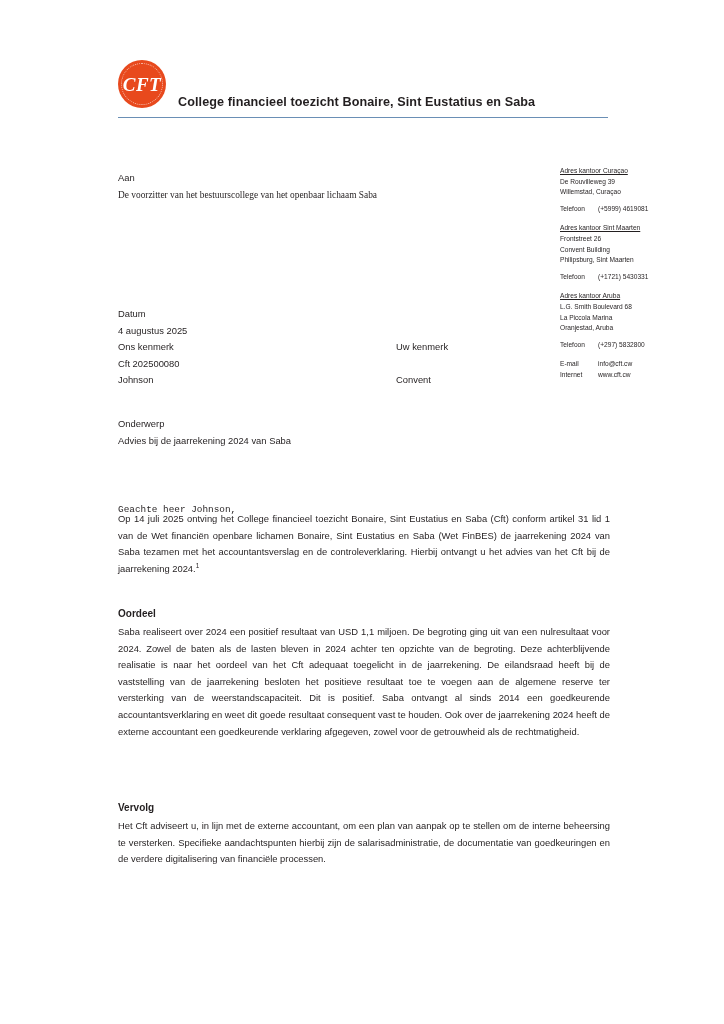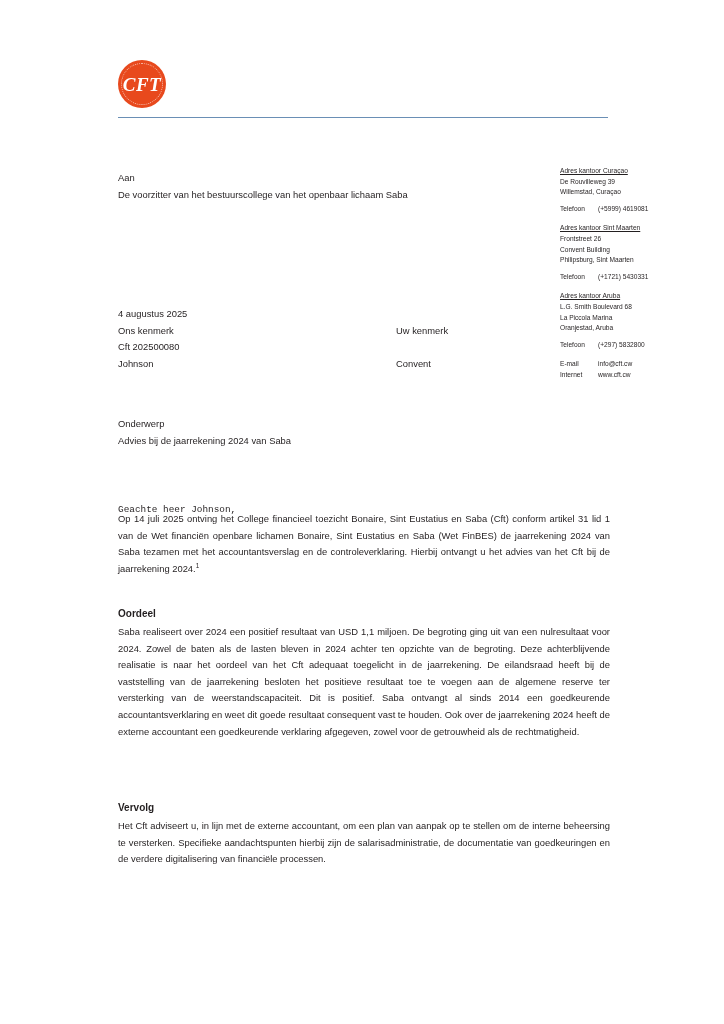--- a/index.html
+++ b/index.html
@@ -164,20 +164,21 @@
 <body>
 
 <div class="page">
 
   <div class="letterhead">
     <div class="logo">
       <div class="logo-circle"></div>
       <div class="logo-ring"></div>
       <div class="logo-text">CFT</div>
     </div>
+    <div class="org-title">College financieel toezicht Bonaire, Sint Eustatius en Saba</div>
     <div class="header-rule"></div>
   </div>
 
   <div class="addresses">
 
     <div class="addr-group">
       <div class="addr-head">Adres kantoor Curaçao</div>
       <div class="addr-line">De Rouvilleweg 39</div>
       <div class="addr-line">Willemstad, Curaçao</div>
       <div class="addr-phone">
@@ -210,23 +211,26 @@
         <span class="lbl">E-mail</span><span>info@cft.cw</span>
       </div>
       <div class="contact-line">
         <span class="lbl">Internet</span><span>www.cft.cw</span>
       </div>
     </div>
 
   </div>
 
   <div class="tx" style="left:118px; top:171px;">Aan</div>
-  <div class="tx" style="left:118px; top:188px;">De voorzitter van het bestuurscollege van het openbaar lichaam Saba</div>
+  <div class="tx" style="left:118px; top:188px;font-family:Liberation Serif, serif;">De voorzitter van het bestuurscollege van het openbaar lichaam Saba</div>
 
   <div class="meta">
+    <div class="meta-row">
+      <span class="c1">Datum</span>
+    </div>
     <div class="meta-row">
       <span class="c1">4 augustus 2025</span>
     </div>
     <div class="meta-row">
       <span class="c1">Ons kenmerk</span>
       <span class="c2">Uw kenmerk</span>
     </div>
     <div class="meta-row">
       <span class="c1">Cft 202500080</span>
     </div>

